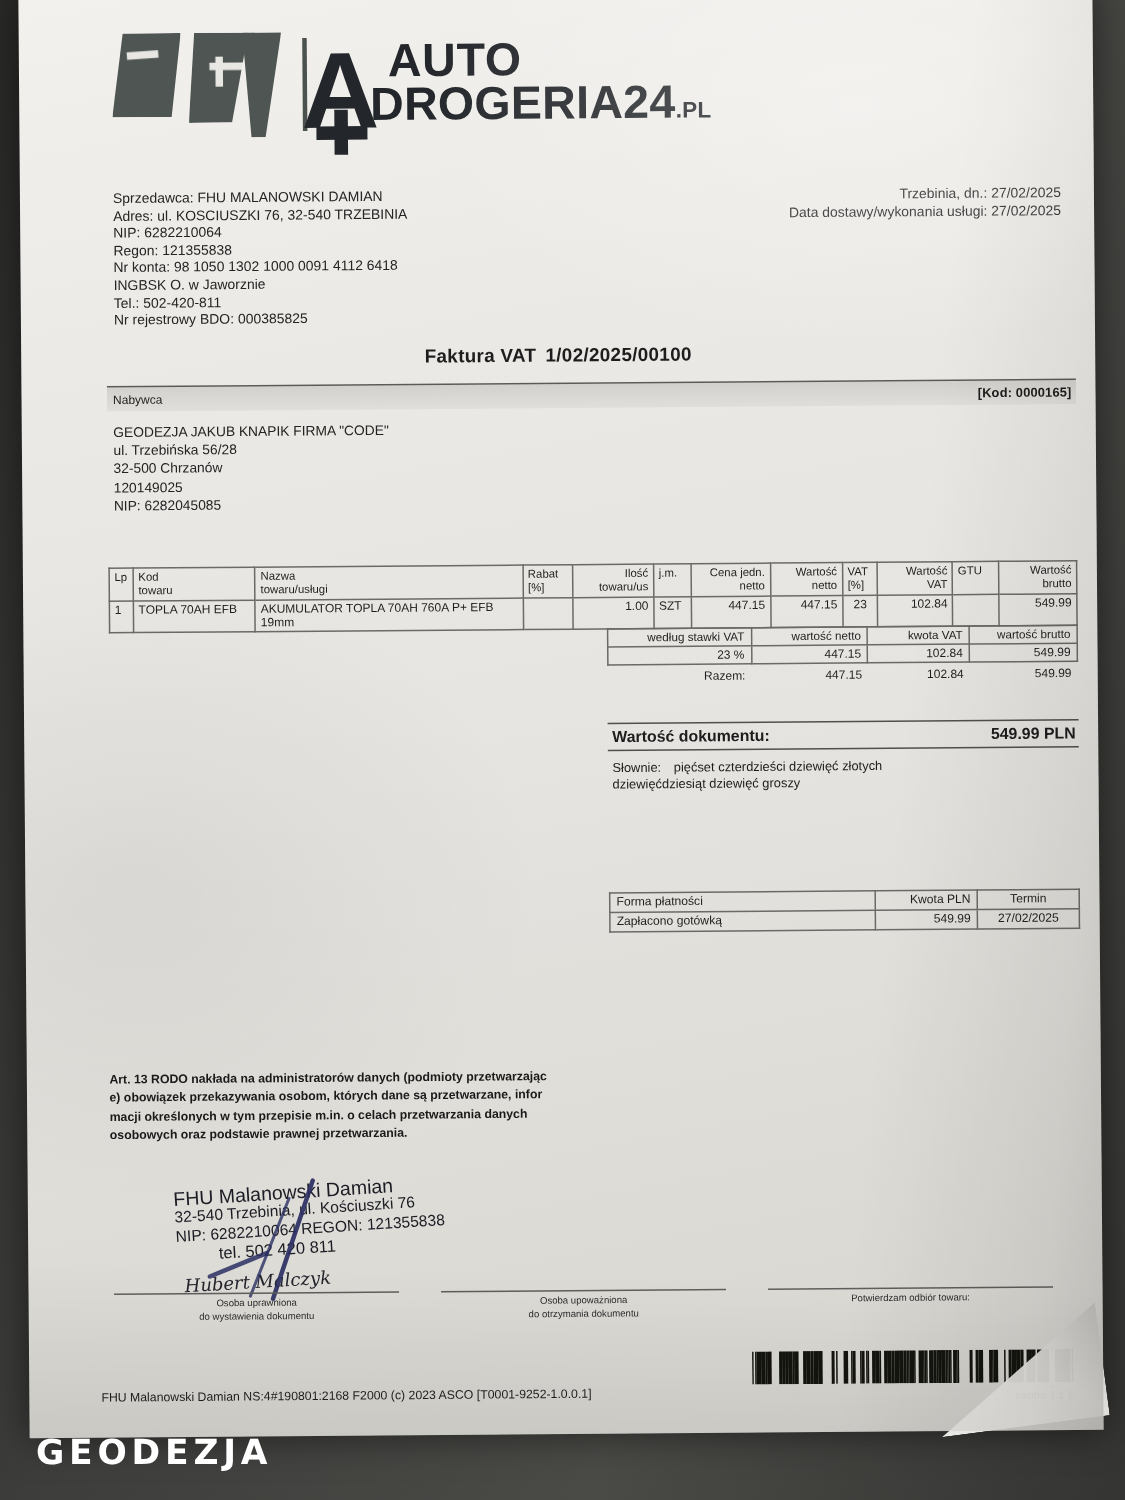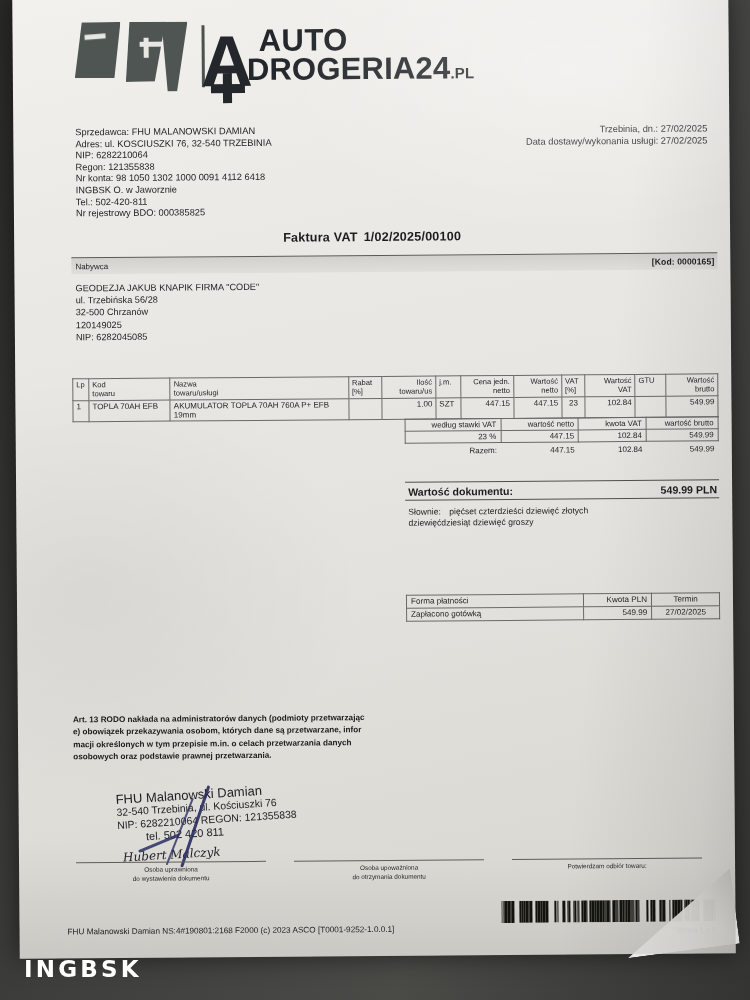--- a/index.html
+++ b/index.html
@@ -511,14 +511,14 @@
           <i style="width: 1px; background: transparent;"></i>
           <i style="width: 1px; background: rgb(20, 20, 15);"></i>
           <i style="width: 2px; background: transparent;"></i>
         </div>
       <div class="pageno">strona 1 z 1</div>
 
     </div>
     <div id="corner-fold"></div>
   </div>
 
-  <div class="otomoto">INGBSK</div>
+  <div class="otomoto">GEODEZJA</div>
 </div>
 
 </body></html>

